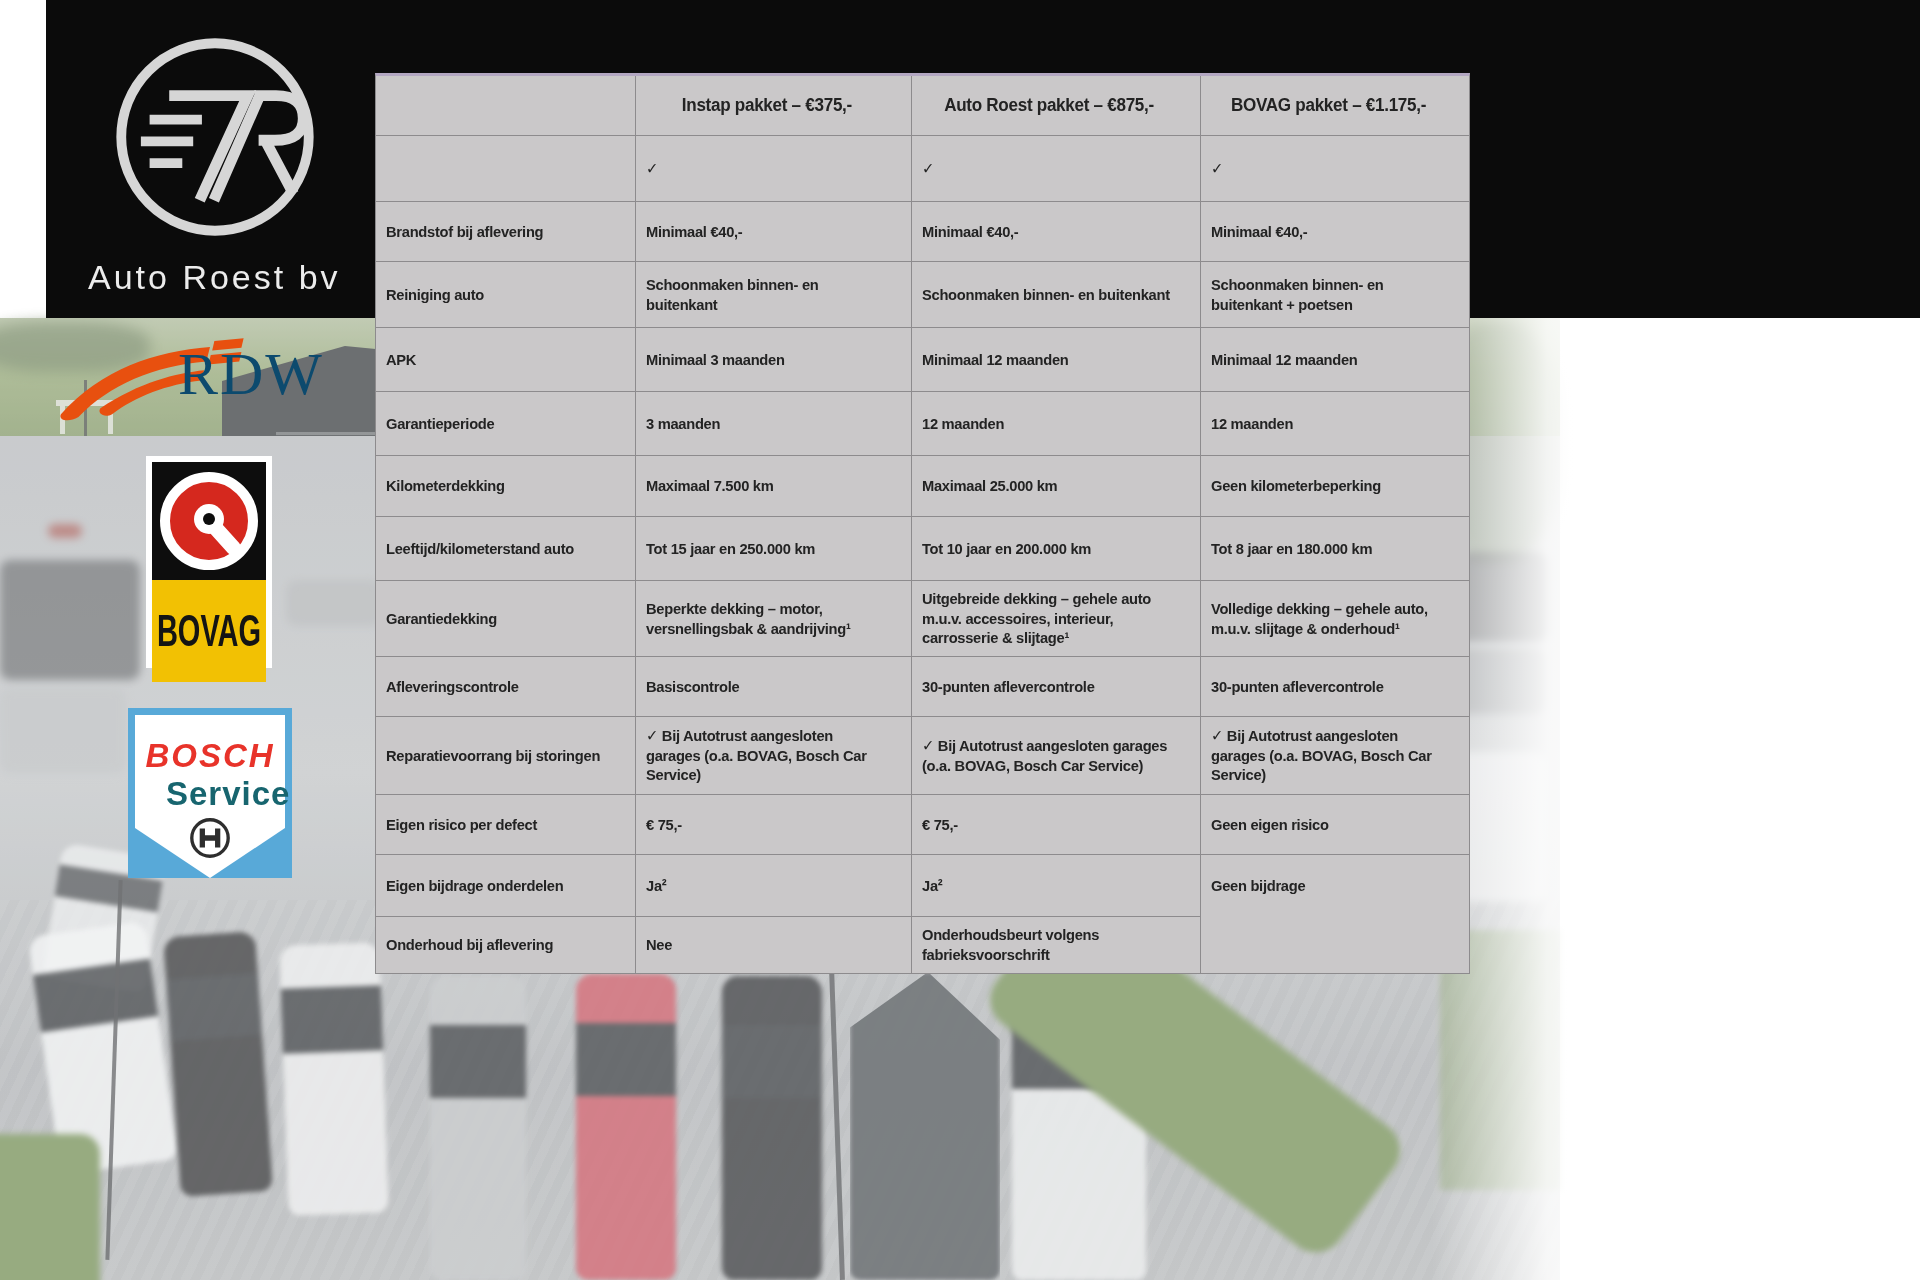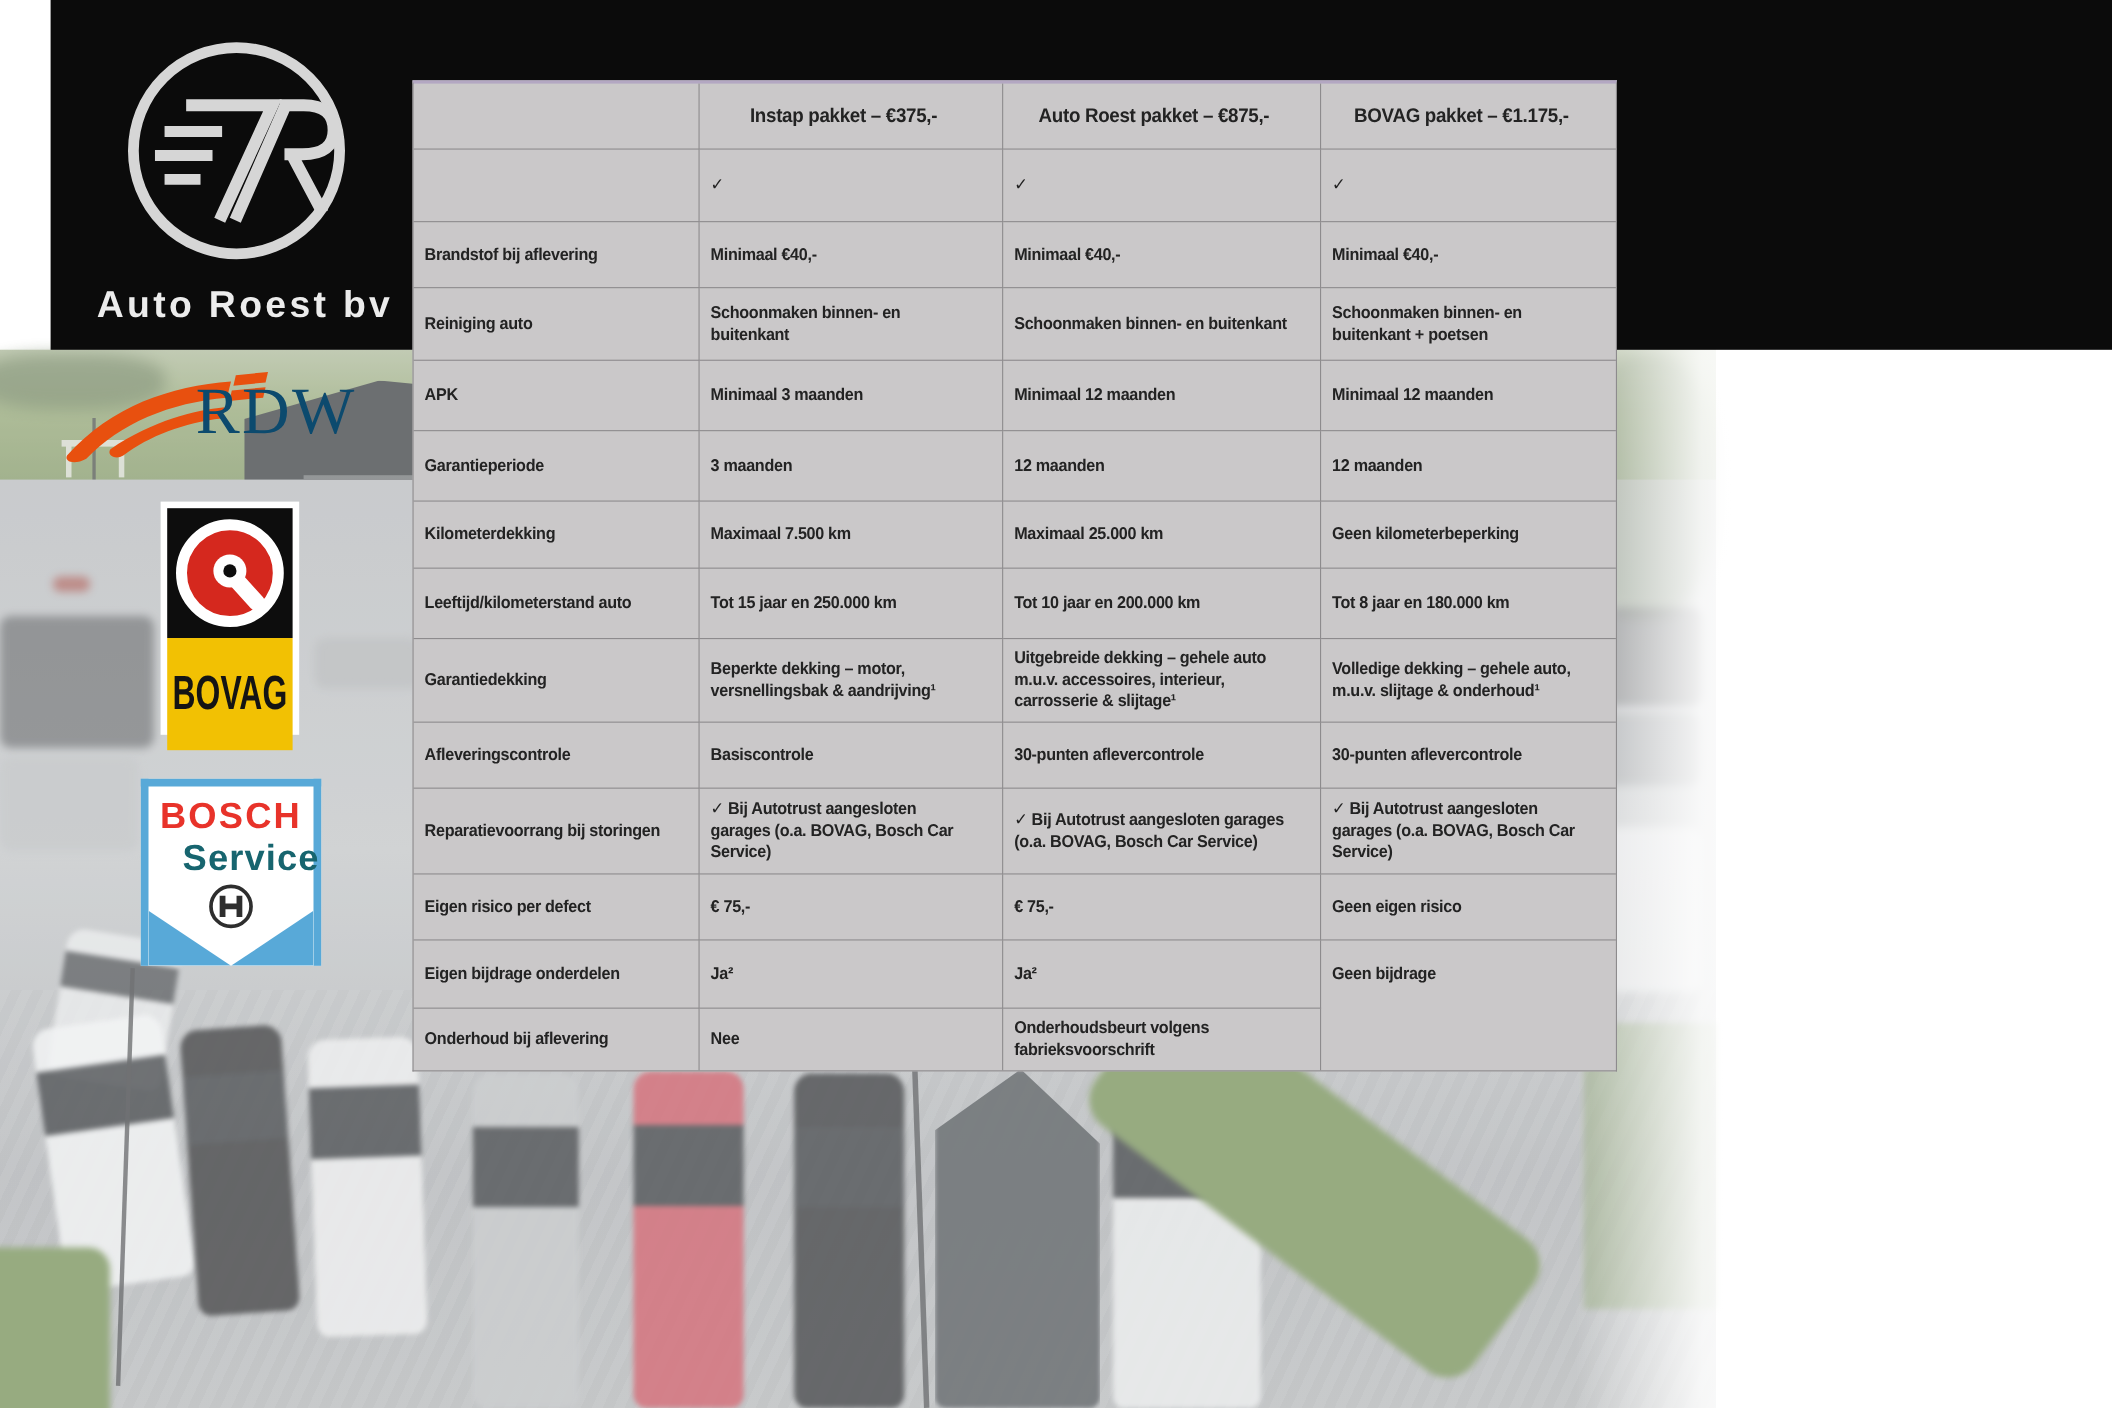--- a/index.html
+++ b/index.html
@@ -30,21 +30,21 @@
   .blob{position:absolute;border-radius:10px;filter:blur(4px);}
   .grass{position:absolute;background:#6f8b50;filter:blur(3px);}
   .wash{position:absolute;left:0;top:318px;right:0;bottom:0;background:rgba(255,255,255,.28);}
   .wash-right{position:absolute;left:1432px;top:318px;right:0;bottom:0;
        background:linear-gradient(90deg,rgba(255,255,255,0) 0px,rgba(255,255,255,.86) 115px,rgba(255,255,255,.95) 170px,rgba(255,255,255,.95) 100%);}
 
   
   .top-band{position:absolute;left:46px;top:0;width:1874px;height:318px;background:var(--band-black,#0b0b0b);z-index:2;}
   .monogram{position:absolute;left:60px;top:28px;width:218px;height:218px;}
   .brand-name{position:absolute;left:42px;top:258px;width:252px;text-align:center;color:#ececec;
-       font-size:34px;font-weight:700;letter-spacing:3px;white-space:nowrap;}
+       font-size:34px;font-weight:400;letter-spacing:3px;white-space:nowrap;}
 
   
   .rdw{position:absolute;left:58px;top:332px;width:270px;height:100px;z-index:3;}
   .rdw svg{position:absolute;left:0;top:4px;}
   .rdw-text{position:absolute;left:120px;top:8px;font-family:"Liberation Serif","DejaVu Serif",serif;
        font-size:60px;color:#0c4a6e;letter-spacing:2px;}
 
   .bovag{position:absolute;left:146px;top:456px;width:126px;height:212px;background:#ffffff;padding:6px;
        box-sizing:border-box;z-index:3;}
   .bovag-top{position:relative;width:114px;height:118px;background:#0d0d0d;overflow:hidden;}
@@ -52,21 +52,21 @@
        border-radius:50%;background:var(--bovag-red,#d5281e);}
   .bovag-handle{position:absolute;left:34px;top:36px;width:15px;height:46px;background:#ffffff;border-radius:8px;
        transform:rotate(-42deg);transform-origin:50% 12%;}
   .bovag-hub{position:absolute;left:24px;top:22px;width:30px;height:30px;background:#ffffff;border-radius:50%;}
   .bovag-dot{position:absolute;left:33px;top:31px;width:12px;height:12px;background:#0d0d0d;border-radius:50%;}
   .bovag-bottom{width:114px;height:102px;background:var(--bovag-yellow,#f2c103);display:flex;align-items:center;justify-content:center;}
   .bovag-text{font-size:29px;font-weight:800;color:#141414;letter-spacing:0px;transform:scaleY(1.5);}
 
   .bosch{position:absolute;left:128px;top:708px;width:164px;height:170px;background:#ffffff;
        border:7px solid var(--bosch-blue,#58a9d8);border-bottom:none;box-sizing:border-box;z-index:3;text-align:center;}
-  .bosch-line1{margin-top:8px;font-size:33px;font-weight:800;letter-spacing:2px;color:var(--bosch-red,#e8332a);}
+  .bosch-line1{margin-top:22px;font-size:33px;font-weight:800;letter-spacing:2px;color:var(--bosch-red,#e8332a);font-style:italic;}
   .bosch-line2{margin-top:0px;font-size:33px;font-weight:700;letter-spacing:1px;color:var(--bosch-teal,#17656f);padding-left:31px;}
   .bosch-anchor{margin-top:2px;position:relative;z-index:2;}
   .bosch-tri{position:absolute;bottom:0;width:50%;height:50px;background:var(--bosch-blue,#58a9d8);}
   .bosch-tri.l{left:0;clip-path:polygon(0 0,100% 100%,0 100%);}
   .bosch-tri.r{right:0;clip-path:polygon(100% 0,100% 100%,0 100%);}
 
   
   .pkg-table{position:absolute;left:375px;top:73px;width:1095px;z-index:4;
        background:var(--table-bg,#cac8c9);border:1px solid var(--table-border,#8d8b8d);
        border-top:3px solid var(--table-top-border,#b3a7c2);box-sizing:border-box;}

